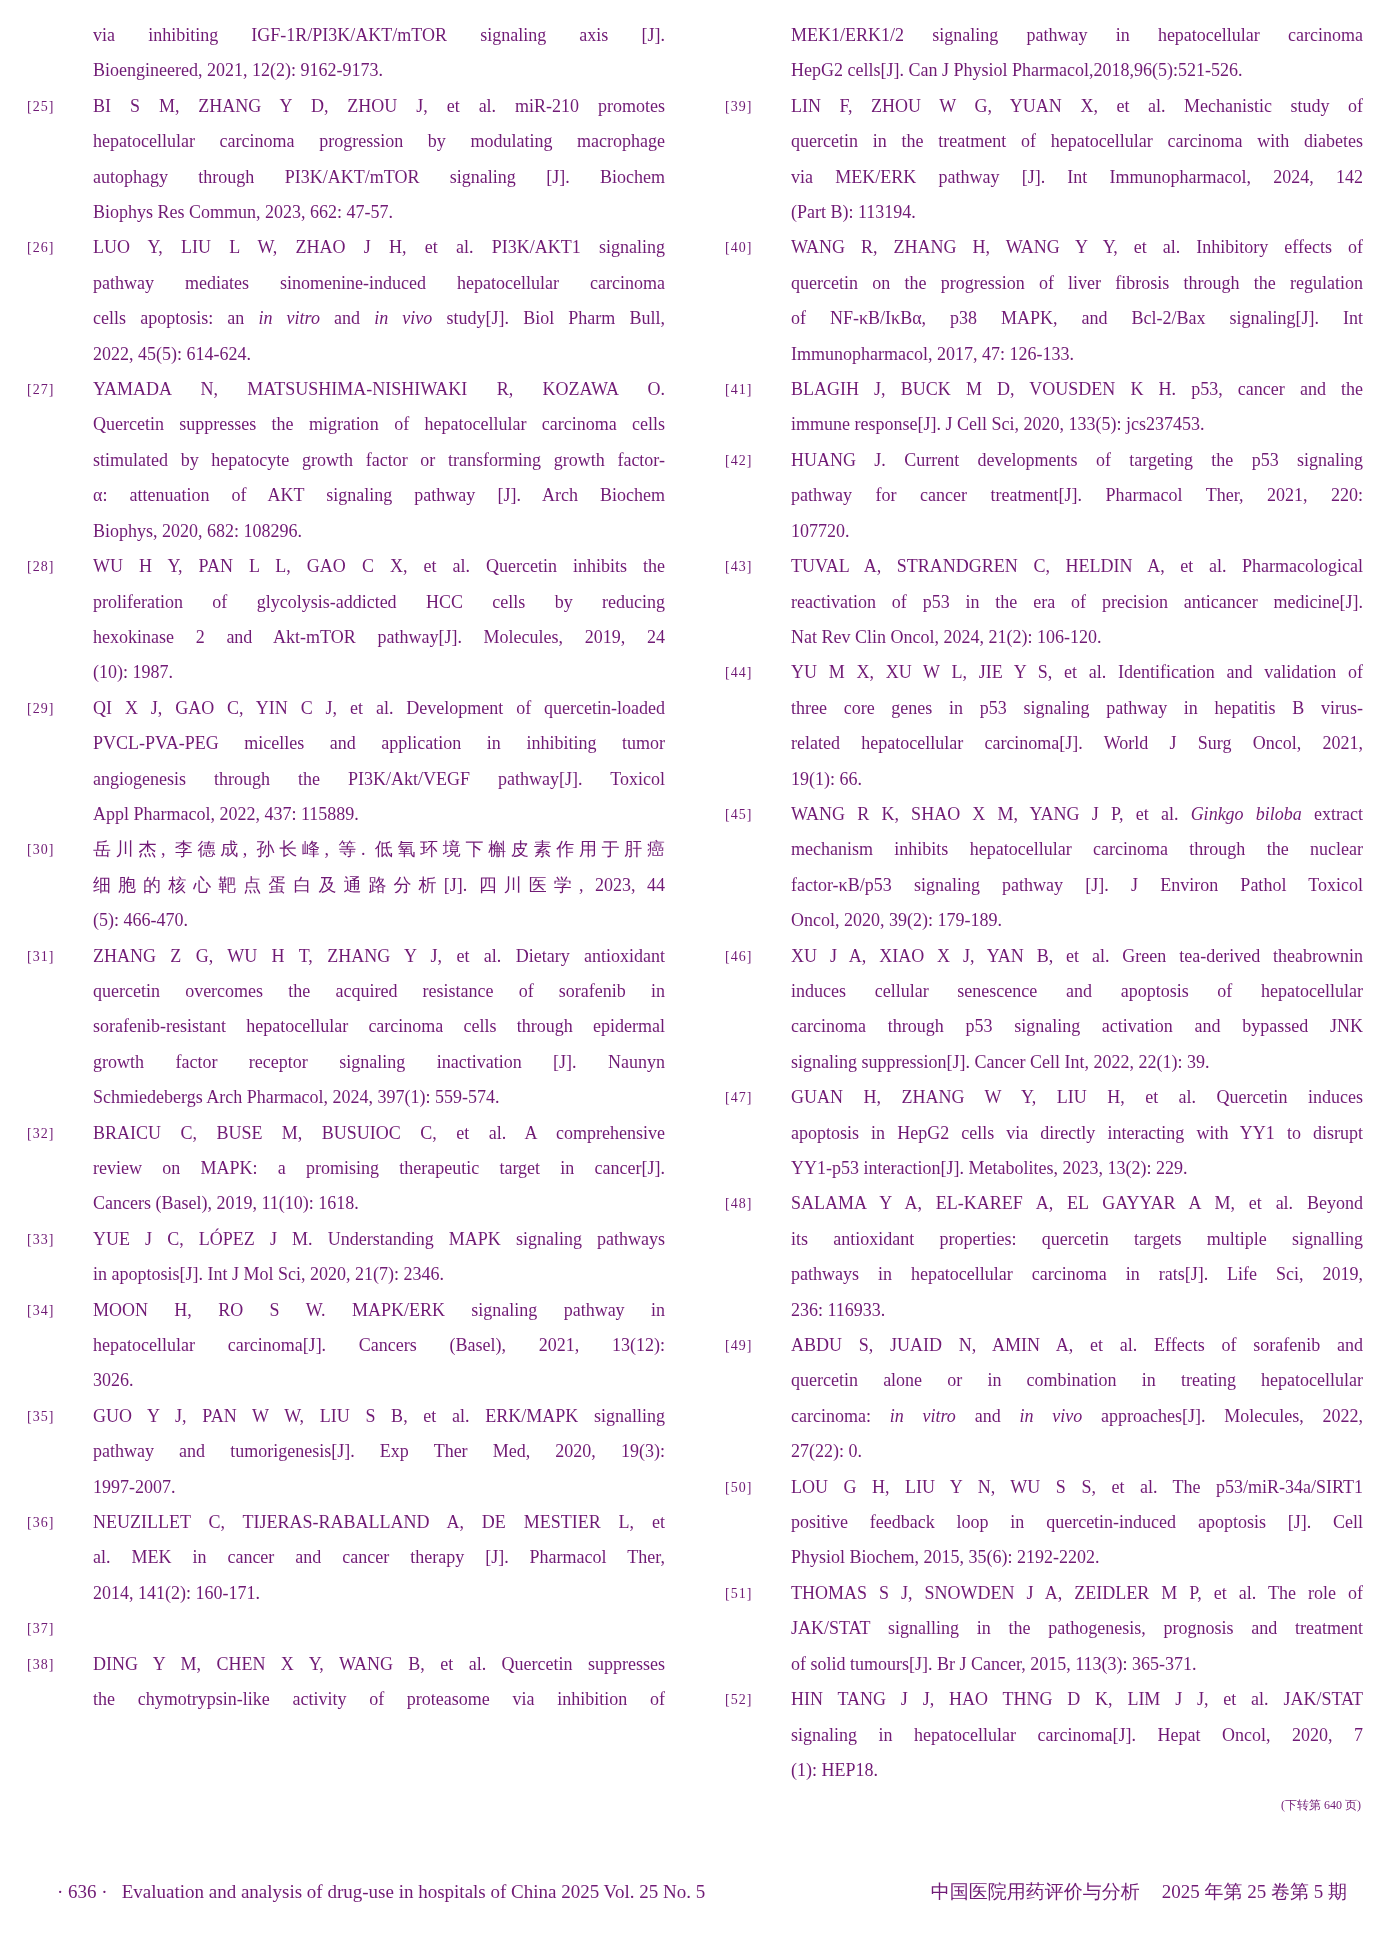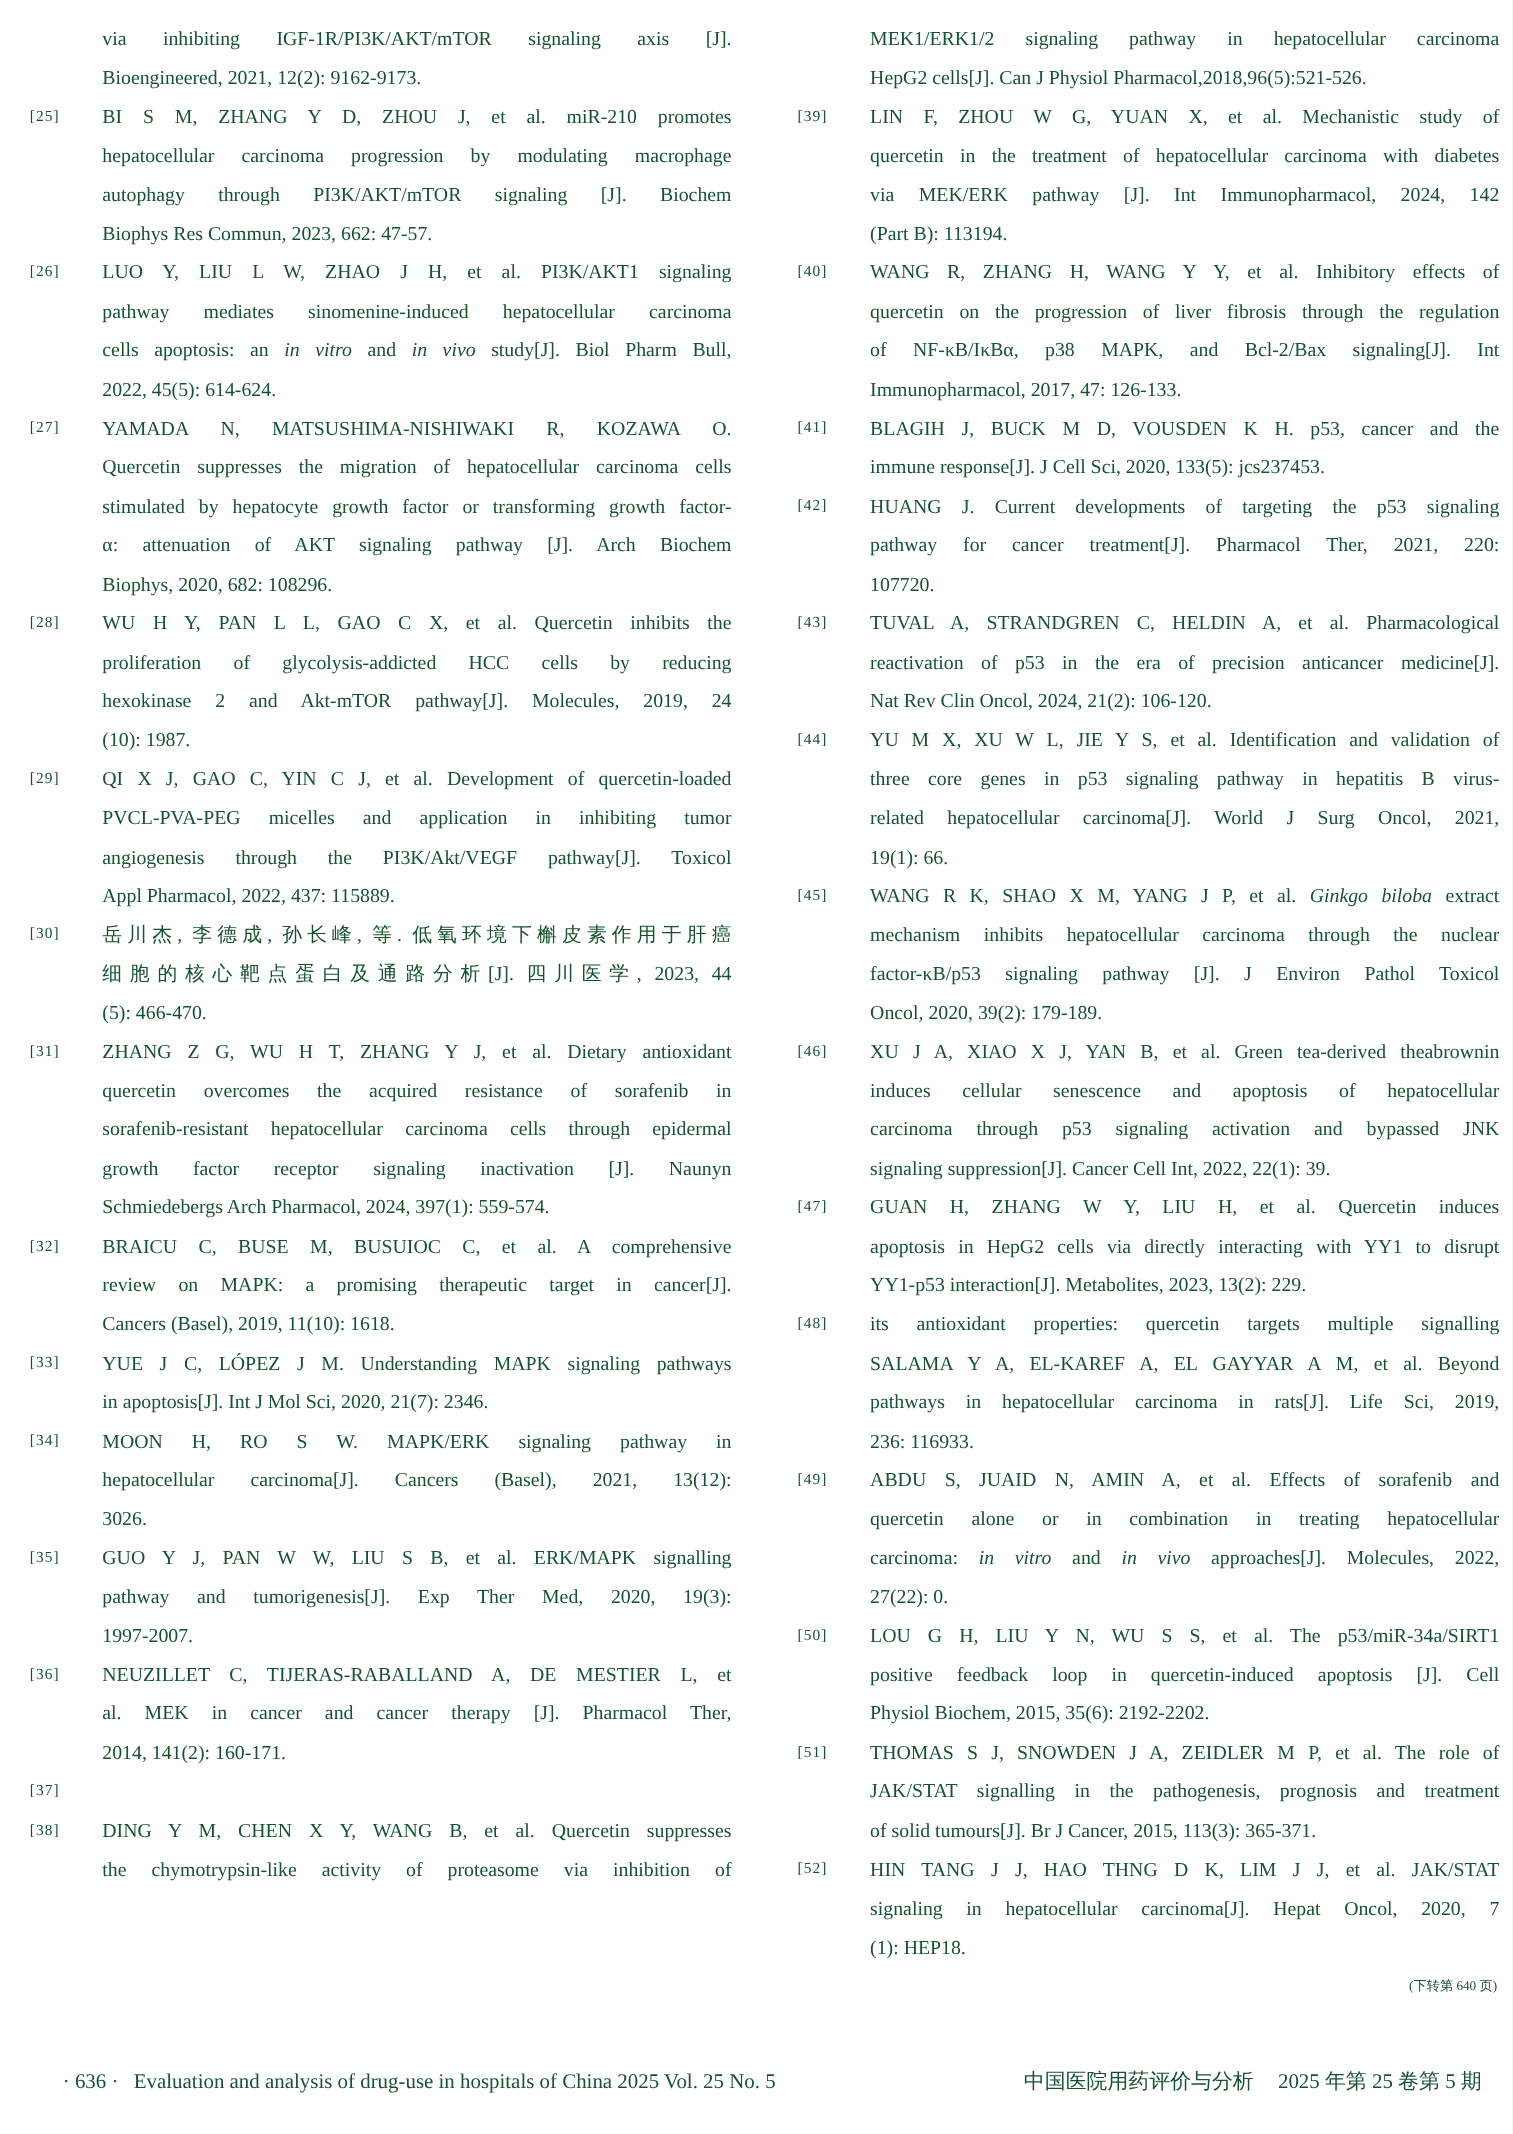--- a/index.html
+++ b/index.html
@@ -1,20 +1,20 @@
 <!DOCTYPE html>
 <html><head>
 <meta charset="utf-8">
 <style>
   html,body{margin:0;padding:0;background:#e9e9e9;}
   .page{
     position:relative;
     width:1375px;height:1940px;
     background:#ffffff;
-    color:#14532d;
+    color:#701a75;
     font-family:"Liberation Serif","DejaVu Serif",serif;
     overflow:hidden;
   }
   .columns{
     position:absolute;
     top:18px;left:27px;
     display:flex;gap:60px;
   }
   .col{width:638px;}
   .ref{display:flex;align-items:flex-start;}
@@ -256,22 +256,22 @@
           <span class="ref-label">[47]</span>
           <div class="ref-lines">
             <div class="ref-line">GUAN H, ZHANG W Y, LIU H, et al. Quercetin induces</div>
             <div class="ref-line">apoptosis in HepG2 cells via directly interacting with YY1 to disrupt</div>
             <div class="ref-line no-just">YY1-p53 interaction[J]. Metabolites, 2023, 13(2): 229.</div>
           </div>
         </div>
         <div class="ref">
           <span class="ref-label">[48]</span>
           <div class="ref-lines">
+            <div class="ref-line">SALAMA Y A, EL-KAREF A, EL GAYYAR A M, et al. Beyond</div>
             <div class="ref-line">its antioxidant properties: quercetin targets multiple signalling</div>
-            <div class="ref-line">SALAMA Y A, EL-KAREF A, EL GAYYAR A M, et al. Beyond</div>
             <div class="ref-line">pathways in hepatocellular carcinoma in rats[J]. Life Sci, 2019,</div>
             <div class="ref-line no-just">236: 116933.</div>
           </div>
         </div>
         <div class="ref">
           <span class="ref-label">[49]</span>
           <div class="ref-lines">
             <div class="ref-line">ABDU S, JUAID N, AMIN A, et al. Effects of sorafenib and</div>
             <div class="ref-line">quercetin alone or in combination in treating hepatocellular</div>
             <div class="ref-line">carcinoma: <i>in vitro</i> and <i>in vivo</i> approaches[J]. Molecules, 2022,</div>

